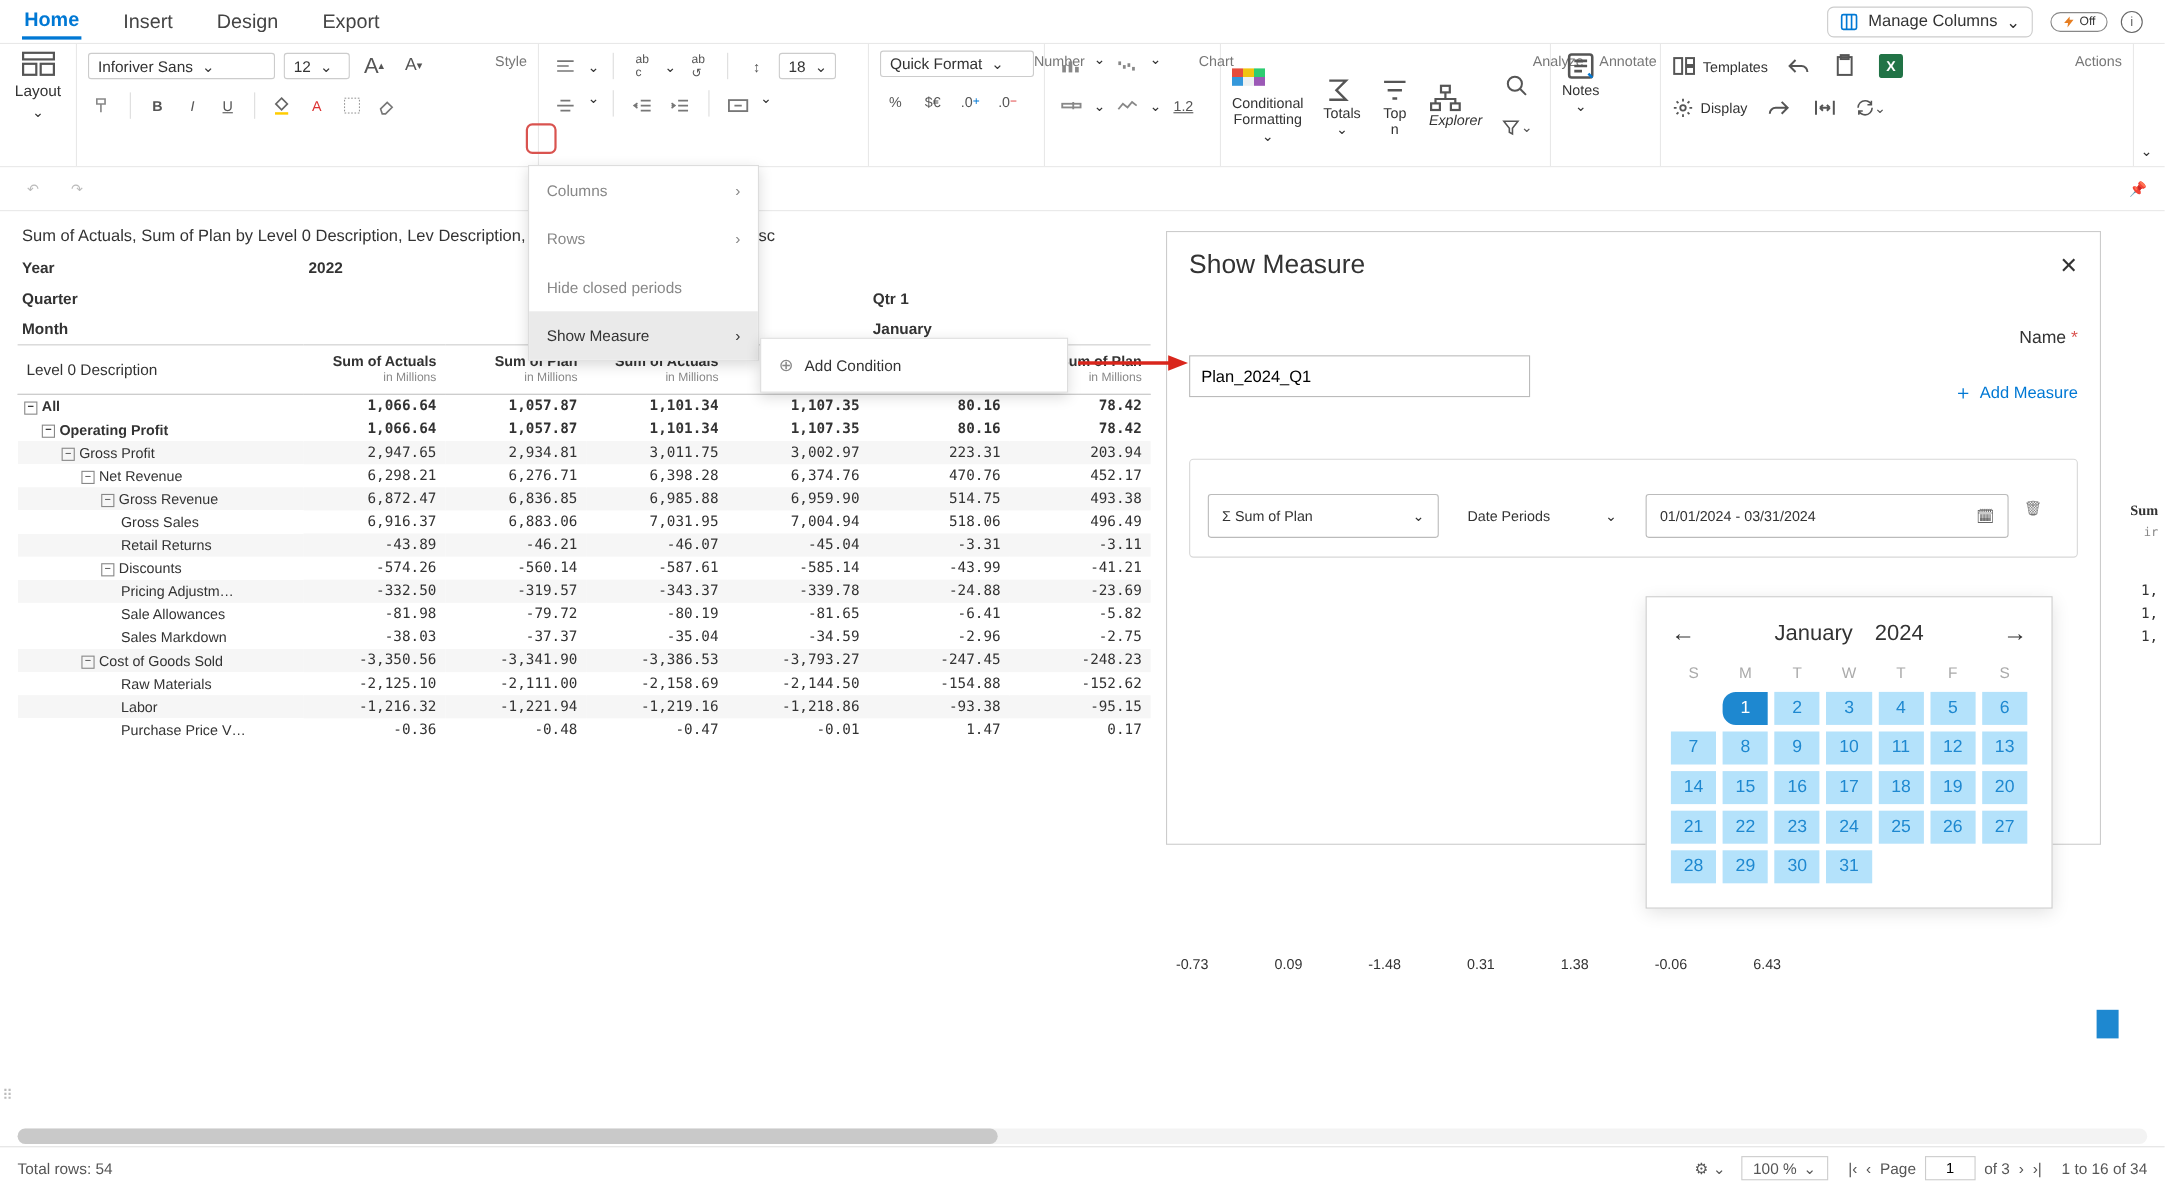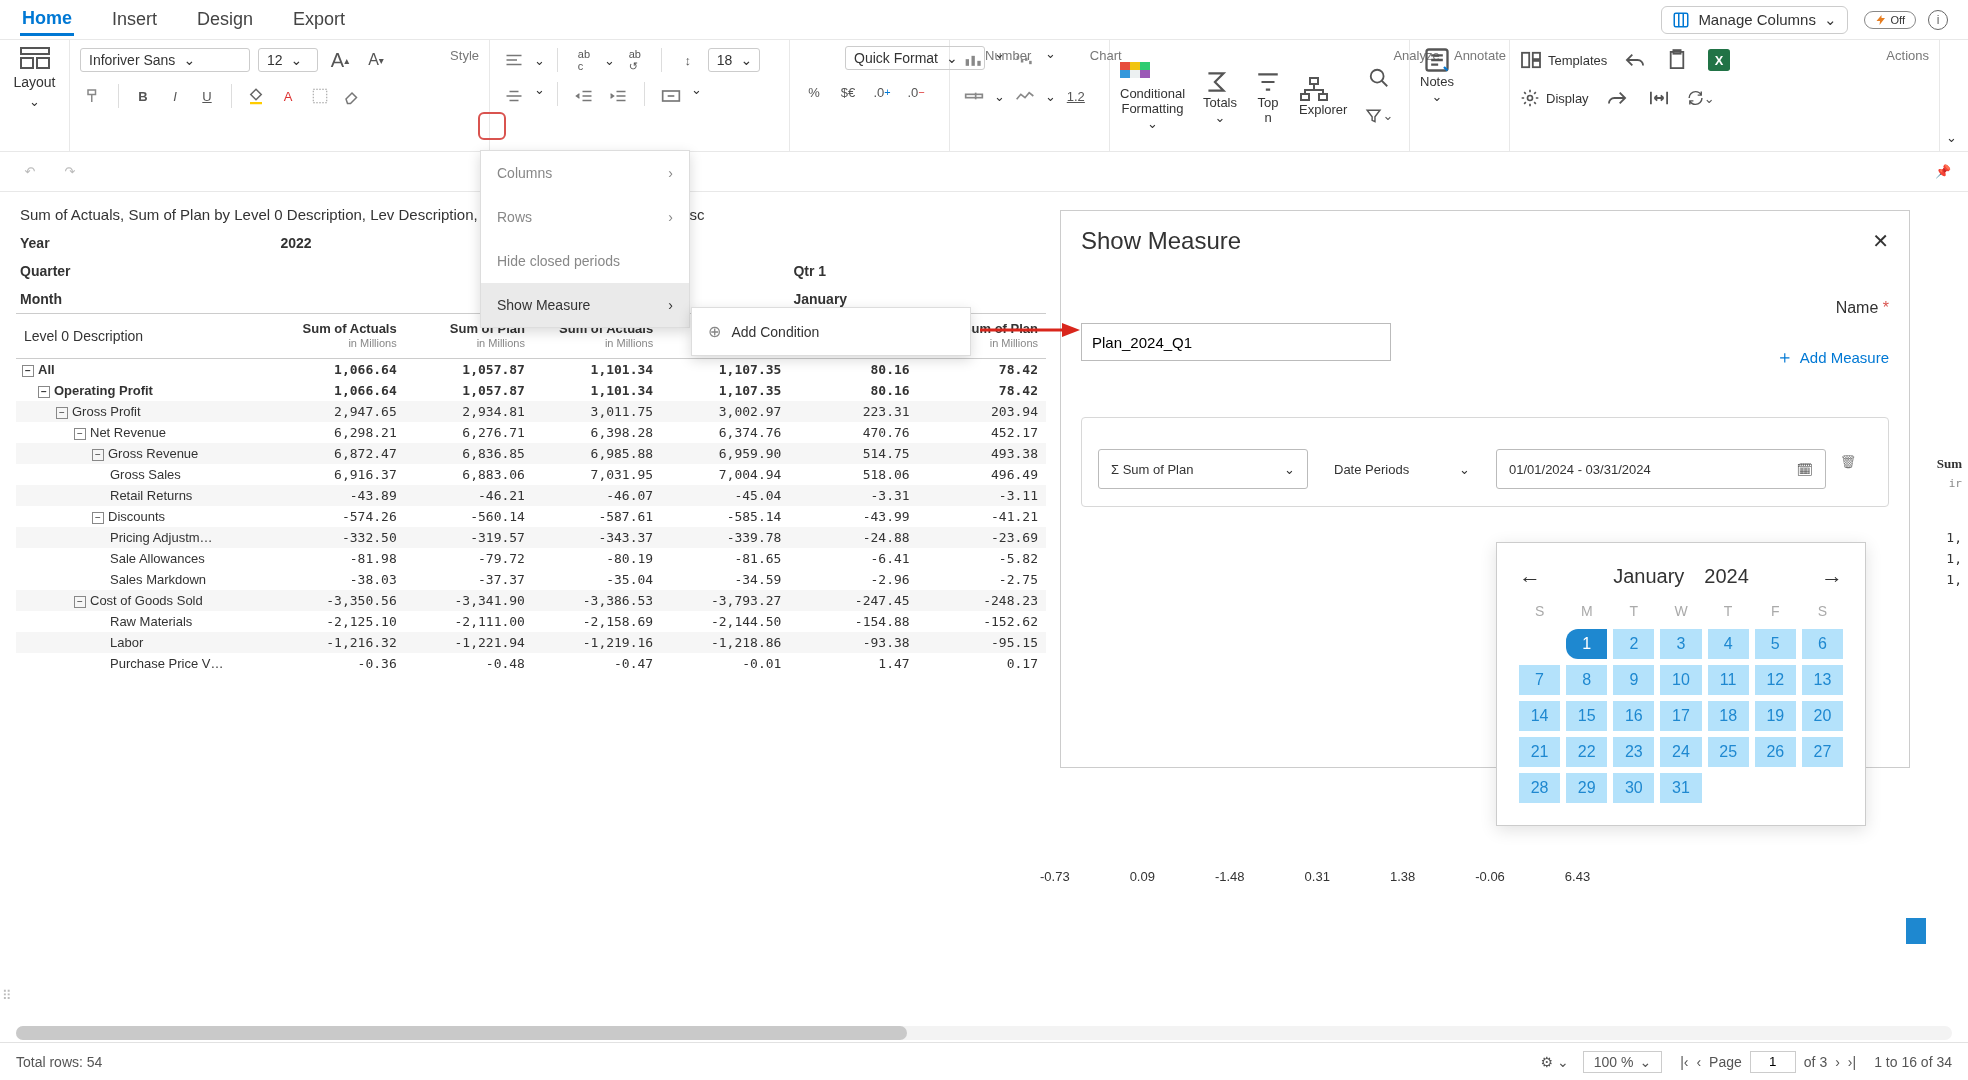--- a/index.html
+++ b/index.html
@@ -239,21 +239,21 @@
               </svg>
             </div>
           <span>⌄</span>
         </div>
       </div>
       <div class="rg-label" style="visibility:hidden;">.</div>
     </div>
 
     <div class="ribbon-group" style="width:160px;">
       <div class="rg-body" style="flex-direction:column;gap:8px;align-items:flex-start;">
-        <div class="dd" style="width:140px;margin-left:45px;">
+        <div class="dd" style="width:140px;">
             <span>Quick Format</span>
             <span>⌄</span>
           </div>
         <div style="display:flex;gap:6px;">
           <div class="btn-tiny">%</div>
           <div class="btn-tiny">$€</div>
           <div class="btn-tiny">
               <span>.0</span>
               <sup style="color:#0078d4;">+</sup>
             </div>
@@ -326,21 +326,21 @@
             </svg>
           <div style="font-size:13px;">Totals</div>
             <div>⌄</div>
         </div>
         <div style="text-align:center;">
           <svg width="26" height="26" viewBox="0 0 24 24" fill="none" stroke="#555" stroke-width="2">
               <path d="M3 5h18M6 12h12M10 19h4"></path>
             </svg>
           <div style="font-size:13px;">Top n</div>
         </div>
-        <div style="text-align:center;">
+        <div style="text-align:center;font-style:italic;">
           <svg width="30" height="26" viewBox="0 0 30 26" fill="none" stroke="#555" stroke-width="2">
               <rect x="11" y="2" width="8" height="6"></rect>
               <rect x="2" y="18" width="8" height="6"></rect>
               <rect x="20" y="18" width="8" height="6"></rect>
               <path d="M15 8v6M15 14H6v4M15 14h9v4"></path>
             </svg>
           <div style="font-size:13px;">Explorer</div>
         </div>
         <div style="display:flex;flex-direction:column;gap:10px;">
           <div class="btn-tiny">
@@ -606,21 +606,21 @@
             <td class="row-v">-0.36</td>
             <td class="row-v">-0.48</td>
             <td class="row-v">-0.47</td>
             <td class="row-v">-0.01</td>
             <td class="row-v">1.47</td>
             <td class="row-v">0.17</td>
           </tr>
         </tbody>
     </table>
 
-    <div style="position:absolute; left:1040px; top:640px; display:flex; gap:60px; font-family:Consolas,monospace; font-size:13px;">
+    <div style="position:absolute; left:1069px; top:640px; display:flex; gap:60px; font-family:Consolas,monospace; font-size:13px;">
       <span>-0.73</span>
       <span>0.09</span>
       <span>-1.48</span>
       <span>0.31</span>
       <span>1.38</span>
       <span>-0.06</span>
       <span>6.43</span>
     </div>
   </div>
 

